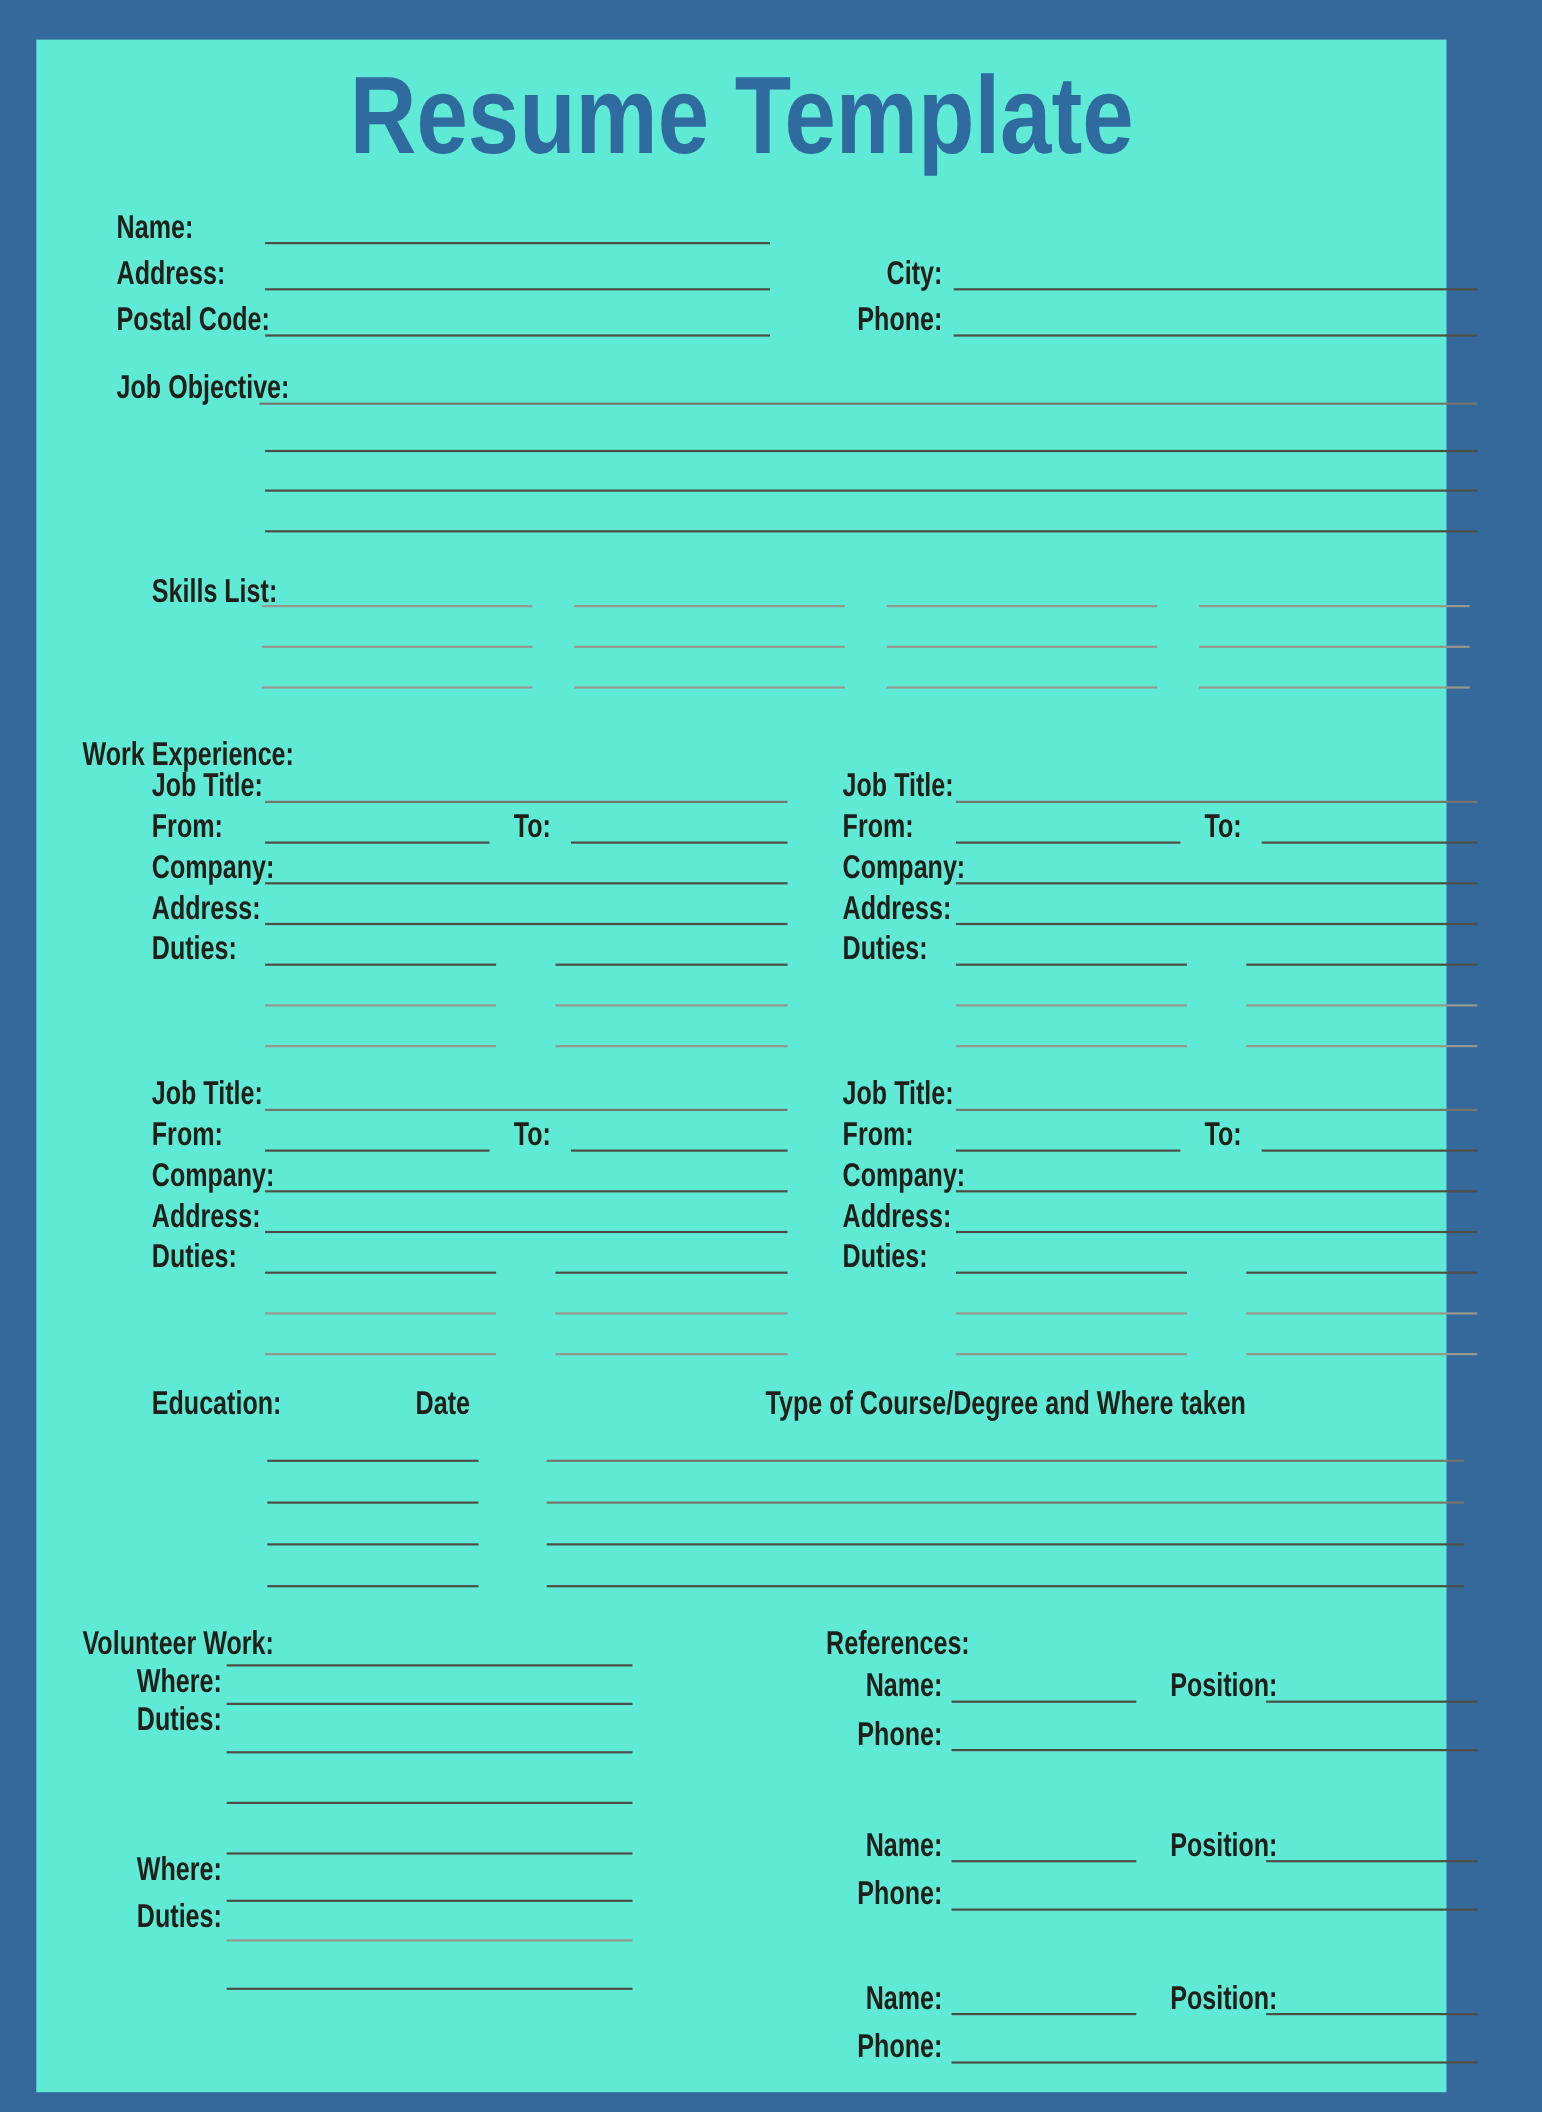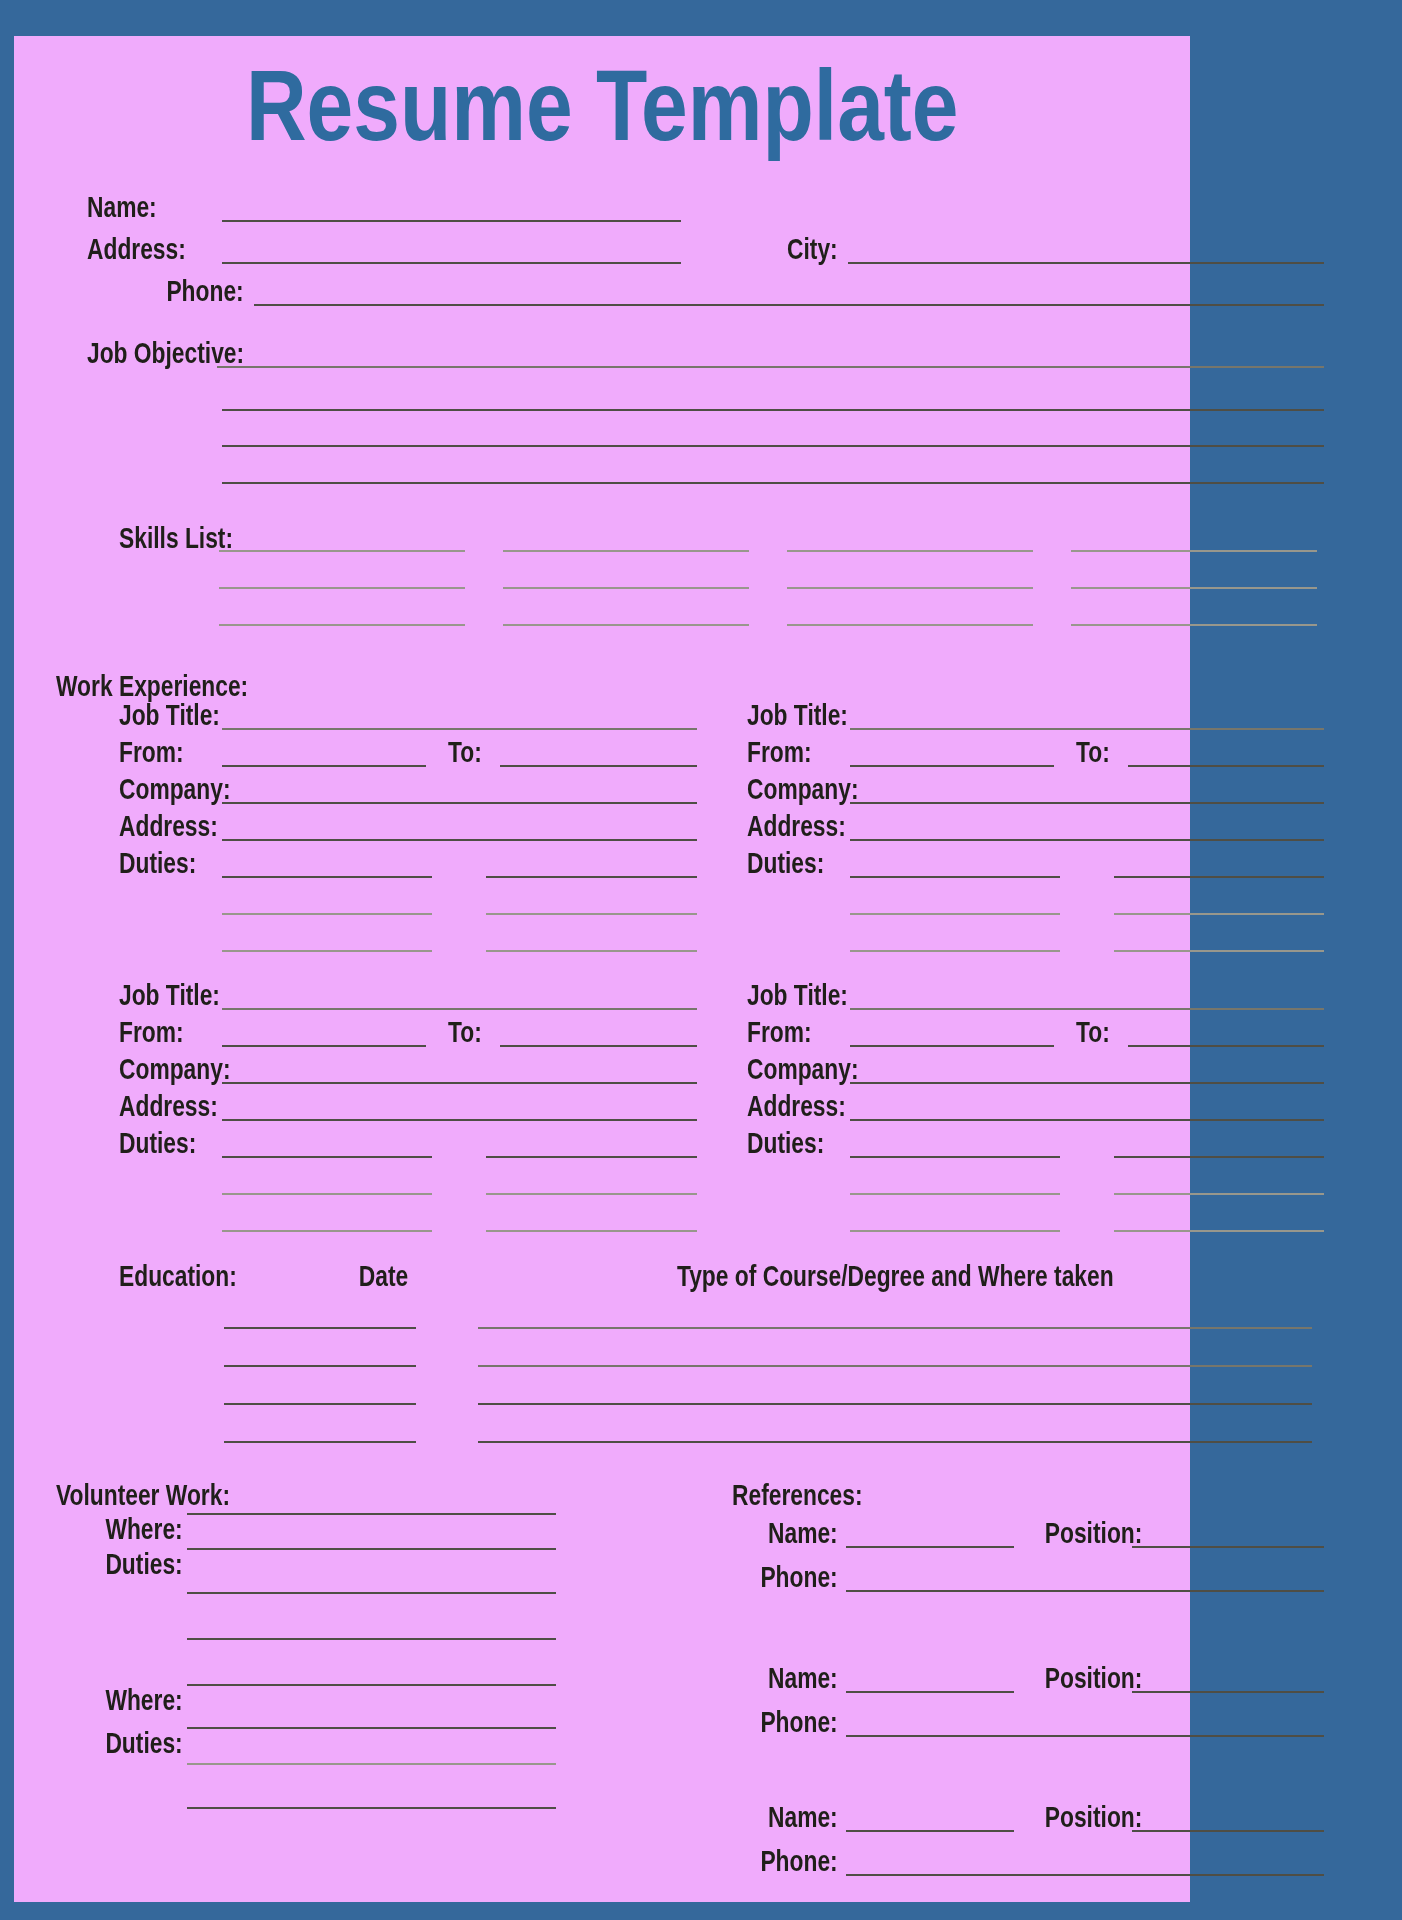--- a/index.html
+++ b/index.html
@@ -3,22 +3,22 @@
 <meta charset="utf-8">
 <style>
   * { box-sizing: border-box; margin: 0; padding: 0; }
   html,body { width:1402px; height:1920px; }
   body {
     position: relative;
     background:#35689B;
     font-family:"Liberation Sans", sans-serif;
   }
   .page {
-    position:absolute; left:14px; top:36px; width:1176px; height:1866px;
-    background:#f0abfc;
+    position:absolute; left:33px; top:36px; width:1282px; height:1866px;
+    background:#5eead4;
   }
   .sec { position:absolute; }
   .lbl {
     font-weight:bold; font-size:30px; color:#201F1A; line-height:1.05; white-space:nowrap;
   }
   .cx   { display:inline-block; transform:scaleX(0.76); transform-origin:0 100%; }
   .cx-r { transform-origin:100% 100%; }
   .cx-c { transform-origin:50% 100%; }
   .ln   { border-bottom:2px solid #4F4E45; }
   .ln.md{ border-color:#77766B; }
@@ -109,20 +109,24 @@
       <div class="pi-left">
         <div class="lbl pi-llabel"><span class="cx">Address:</span></div>
         <div class="ln fill"></div>
       </div>
       <div class="pi-right">
         <div class="lbl pi-rlabel"><span class="cx cx-r">City:</span></div>
         <div class="ln fill"></div>
       </div>
     </div>
     <div class="pi-row">
+      <div class="pi-left">
+        <div class="lbl pi-llabel"><span class="cx">Postal Code:</span></div>
+        <div class="ln fill"></div>
+      </div>
       <div class="pi-right">
         <div class="lbl pi-rlabel"><span class="cx cx-r">Phone:</span></div>
         <div class="ln fill"></div>
       </div>
     </div>
   </section>
 
   <section class="sec jo">
     <div class="jo-head">
       <div class="lbl jo-label"><span class="cx">Job Objective:</span></div>

